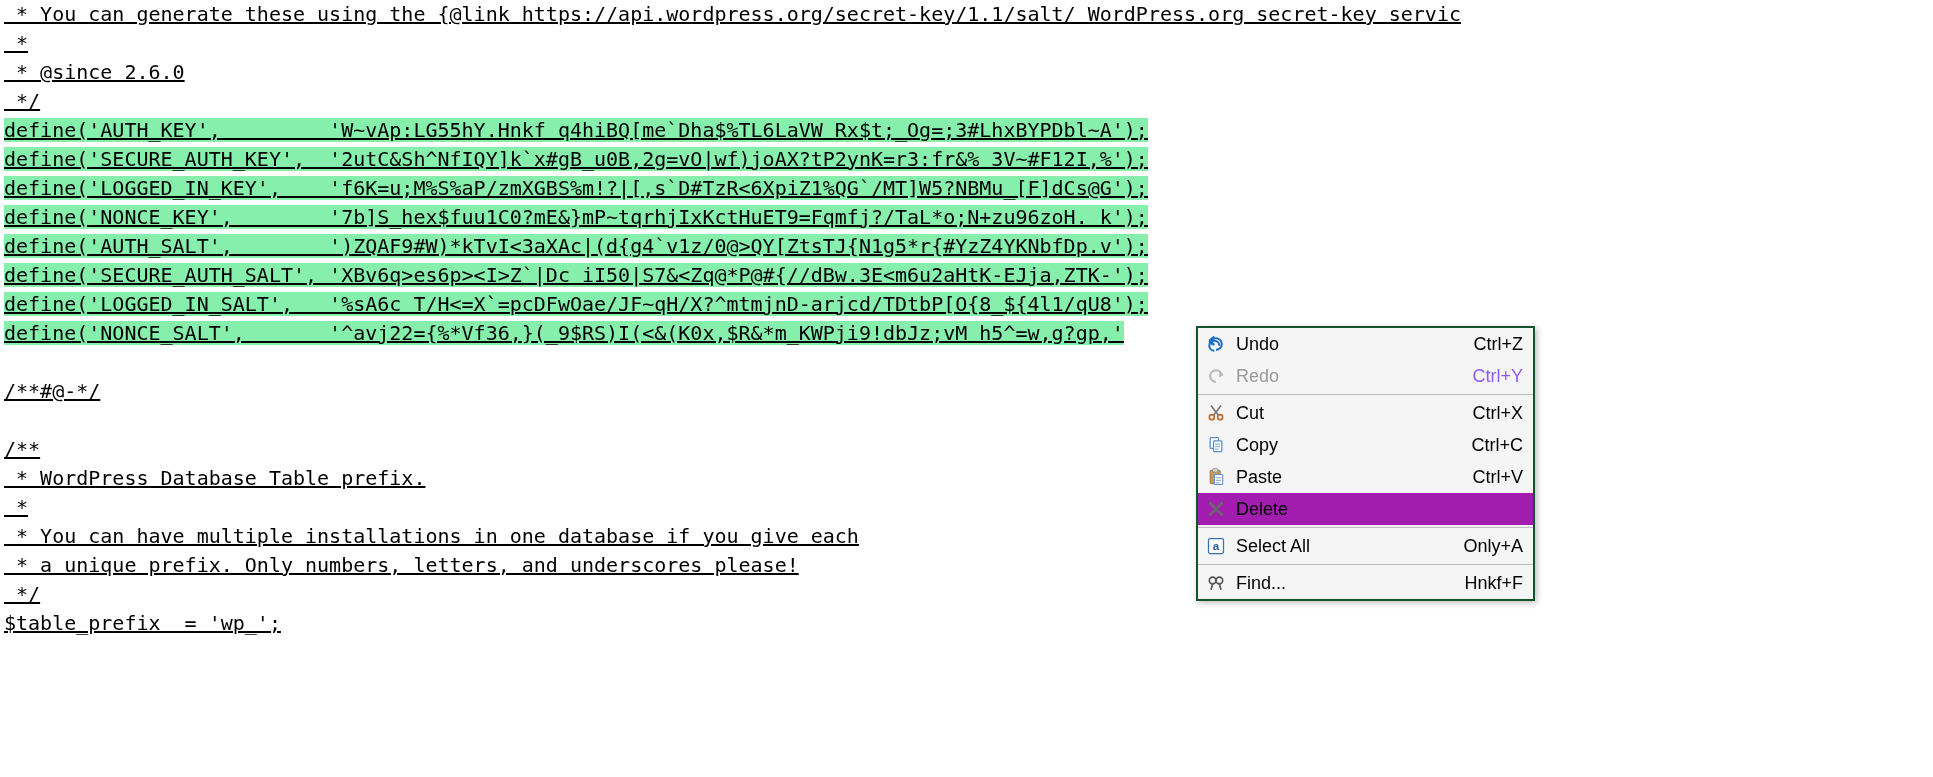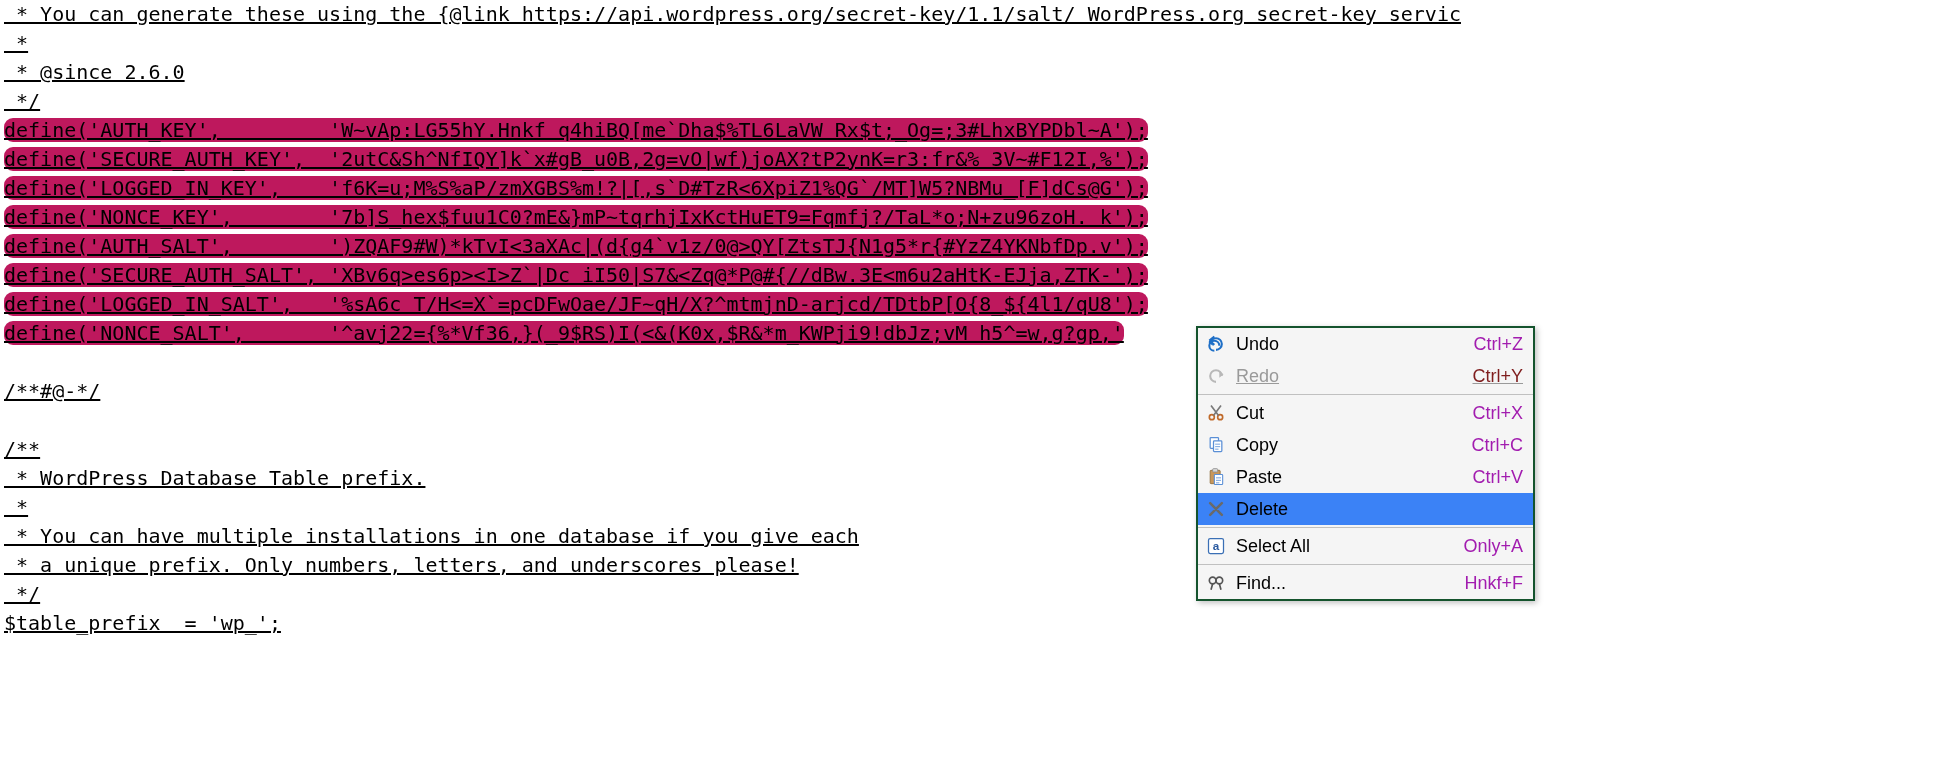--- a/index.html
+++ b/index.html
@@ -19,22 +19,21 @@
     position: relative;
     padding: 0;
   }
   .line {
     padding: 0 4px;
     white-space: pre;
     height: 29px;
     text-decoration: underline;
   }
   .sel {
-    background: #be185d;
-    border-radius: 9px;
+    background: #86efac;
   }
   
   .context-menu {
     position: absolute;
     left: 1196px;
     top: 326px;
     width: 335px;
     background: #f5f5f5;
     border: 2px solid #14532d;
     box-shadow: 2px 2px 6px rgba(0,0,0,0.25);
@@ -44,47 +43,46 @@
     color: #000;
     z-index: 10;
   }
   .context-menu .item {
     display: flex;
     align-items: center;
     height: 32px;
     padding: 0 10px 0 4px;
   }
   .context-menu .item.hover {
-    background: #3b82f6;
+    background: #a21caf;
   }
   .context-menu .item.disabled {
     color: #9a9a9a;
-    text-decoration: underline;
   }
   .context-menu .icon {
     width: 28px;
     display: flex;
     align-items: center;
     justify-content: center;
   }
   .context-menu .icon svg {
     width: 20px;
     height: 20px;
     display: block;
   }
   .context-menu .label {
     flex: 1 1 auto;
     padding-left: 6px;
   }
   .context-menu .shortcut {
-    color: #a21caf;
+    color: #000000;
     padding-left: 10px;
   }
   .context-menu .item.disabled .shortcut {
-    color: #7f1d1d;
+    color: #8b5cf6;
   }
   .context-menu .sep {
     height: 0;
     border-top: 1px solid #c0c0c0;
     margin: 2px 0;
   }
 </style>
 </head>
 <body>
 

